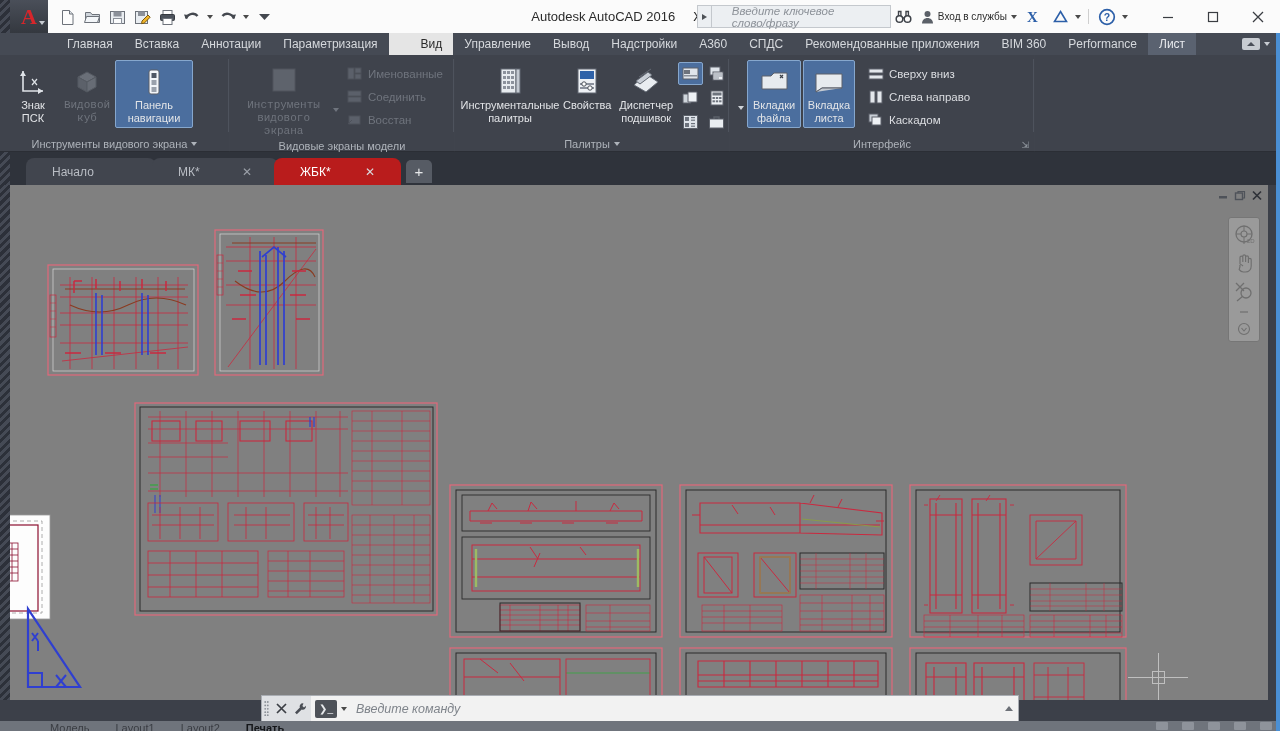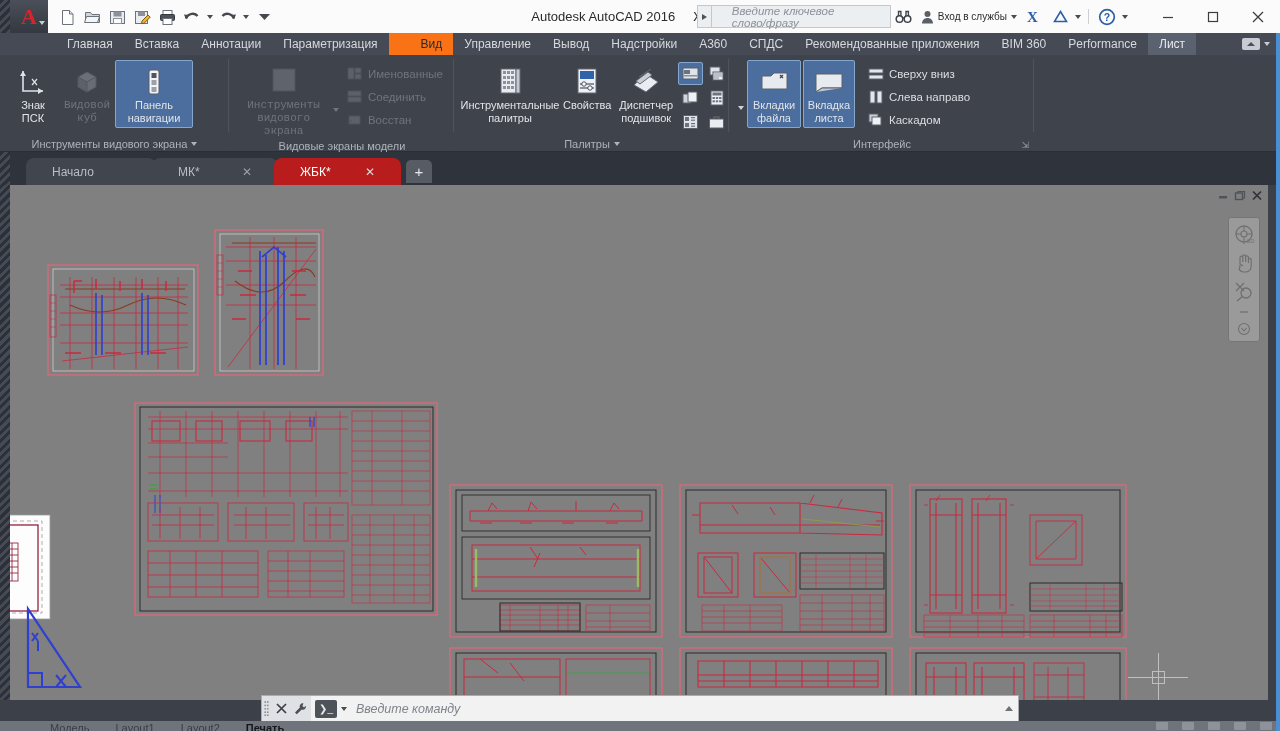--- a/index.html
+++ b/index.html
@@ -64,21 +64,21 @@
   .wincontrols { position:absolute; right:0; top:0; height:33px; display:flex; }
   .wc { width:45px;height:33px;display:flex;align-items:center;justify-content:center; }
   .wc svg{display:block;}
 
   
   .ribbon-tabs {
     position:absolute; left:0; top:33px; width:1280px; height:22px;
     background:#454a54; display:flex; align-items:stretch; padding-left:56px;
   }
   .rtab { padding:0 11px; display:flex;align-items:center; color:#d6d9dd; font-size:12px; white-space:nowrap; }
-  .rtab.active { background:#f97316; color:#2b2b2b;padding-left:32px; }
+  .rtab.active { background:#e5e5e5; color:#2b2b2b;padding-left:32px; }
   .rtab.hl { background:#5a6270; color:#e8eaee; }
   .rtab-right { margin-left:auto; display:flex;align-items:center;gap:4px;padding-right:10px; }
   .rtab-pill { width:18px;height:12px;background:#c8ccd2;border-radius:2px;display:flex;align-items:center;justify-content:center; }
   .rtab-pill i { display:block;width:0;height:0;border-left:4px solid transparent;border-right:4px solid transparent;border-bottom:4px solid #4a4f59;font-style:normal; }
 
   
   .ribbon {
     position:absolute; left:0; top:55px; width:1280px; height:97px;
     background:#3f434c; border-bottom:1px solid #2b2e35;
     display:flex; align-items:flex-start;

